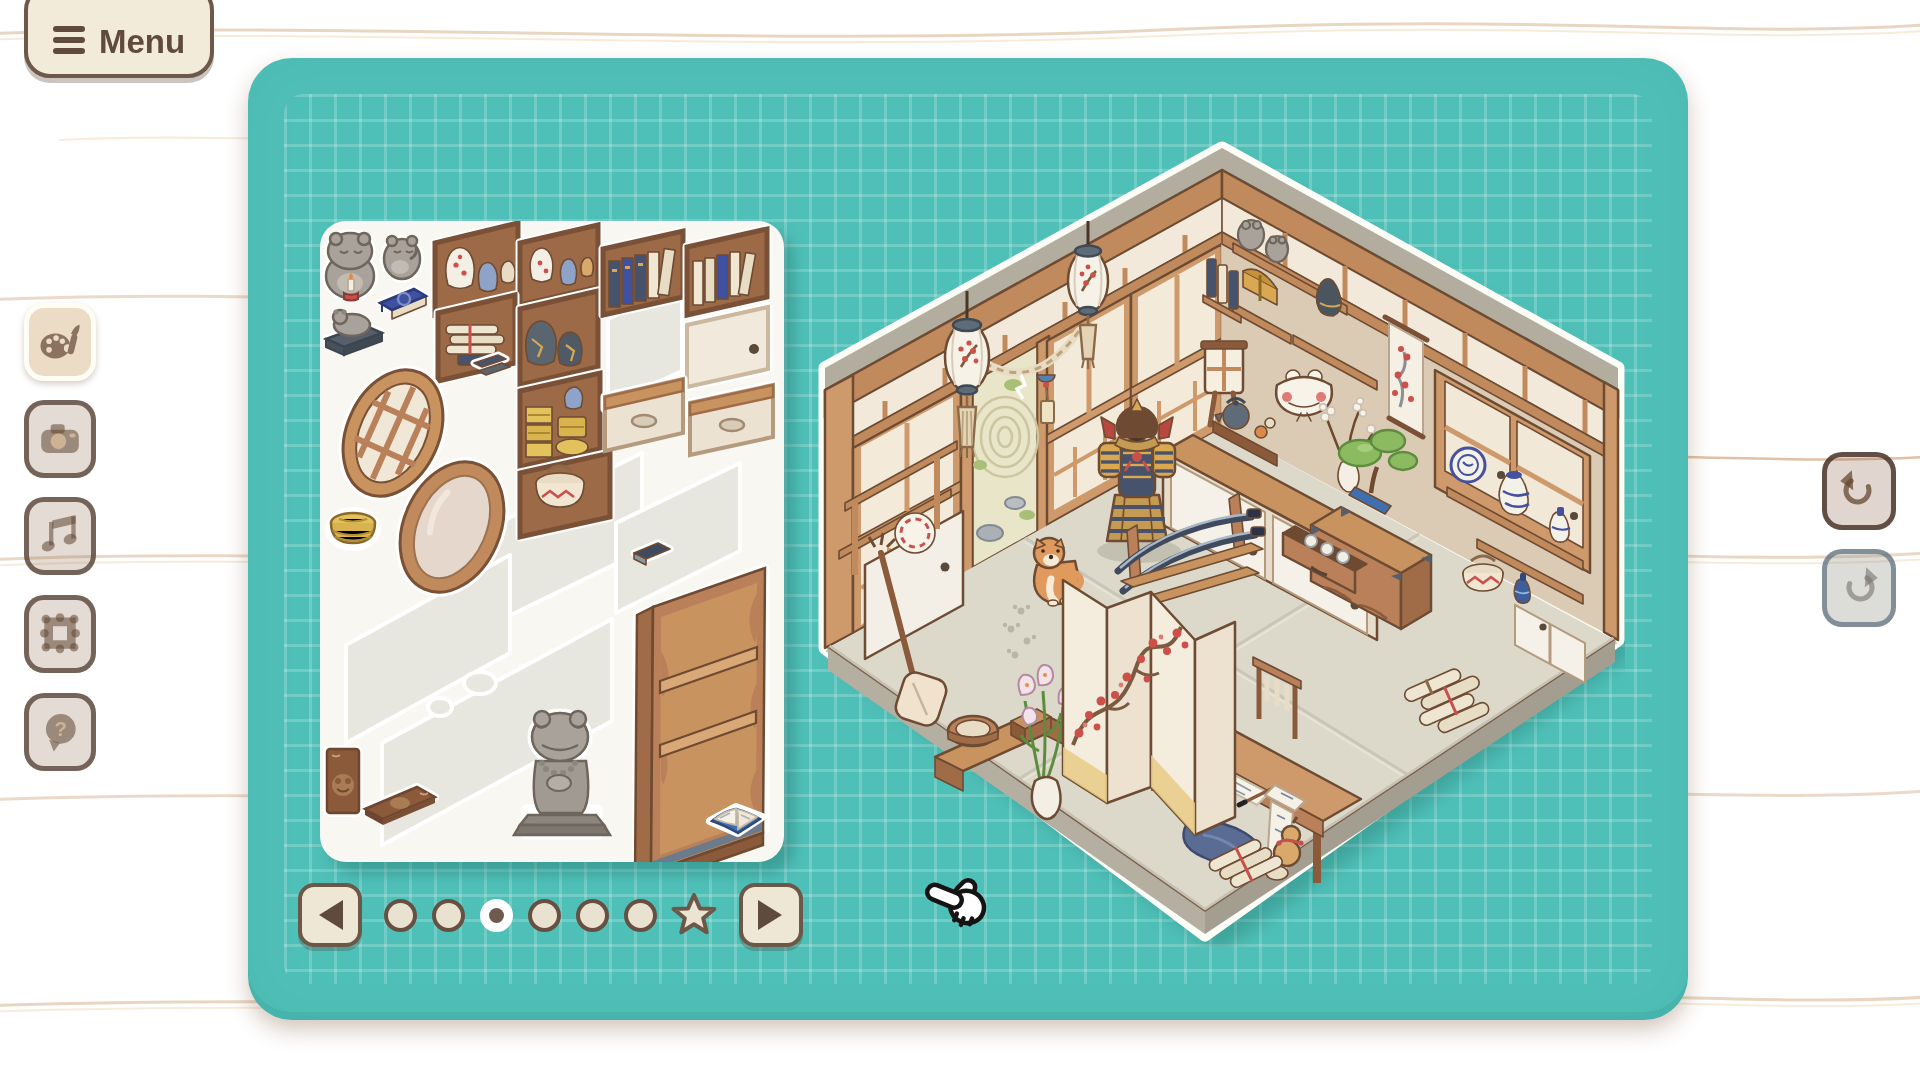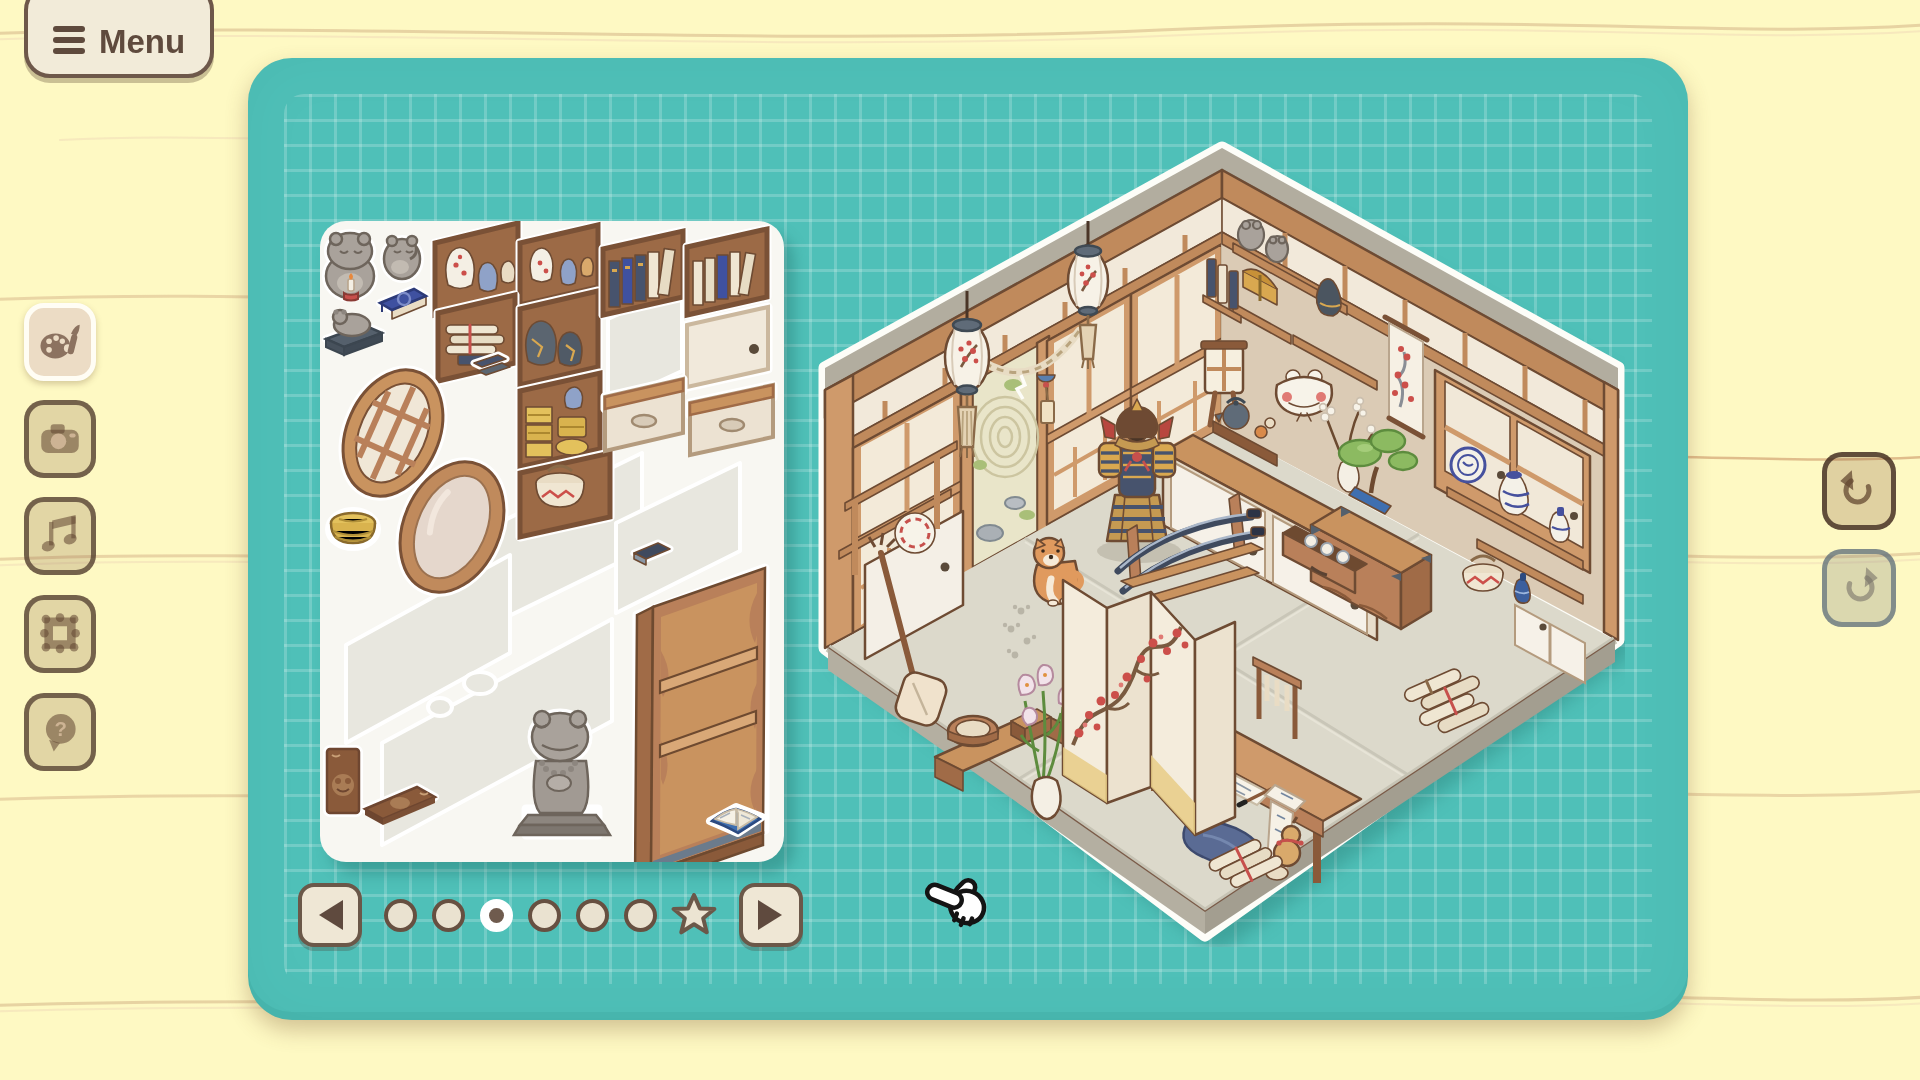--- a/index.html
+++ b/index.html
@@ -1,16 +1,16 @@
 <!DOCTYPE html>
 <html><head>
 <meta charset="utf-8">
 <style>
   html,body{margin:0;padding:0;background:#e0bf9c;}
-  .stage{position:relative;width:1920px;height:1080px;overflow:hidden;background:#fef9c3;
+  .stage{position:relative;width:1920px;height:1080px;overflow:hidden;background:#ffffff;
          font-family:"Liberation Sans","DejaVu Sans",sans-serif;}
   svg{display:block}
   .abs{position:absolute;}
 
   
   #grain{position:absolute;left:0;top:0;}
 
   
   .board{position:absolute;left:248px;top:58px;width:1440px;height:962px;
          background:#4fc0b8;border-radius:44px;

